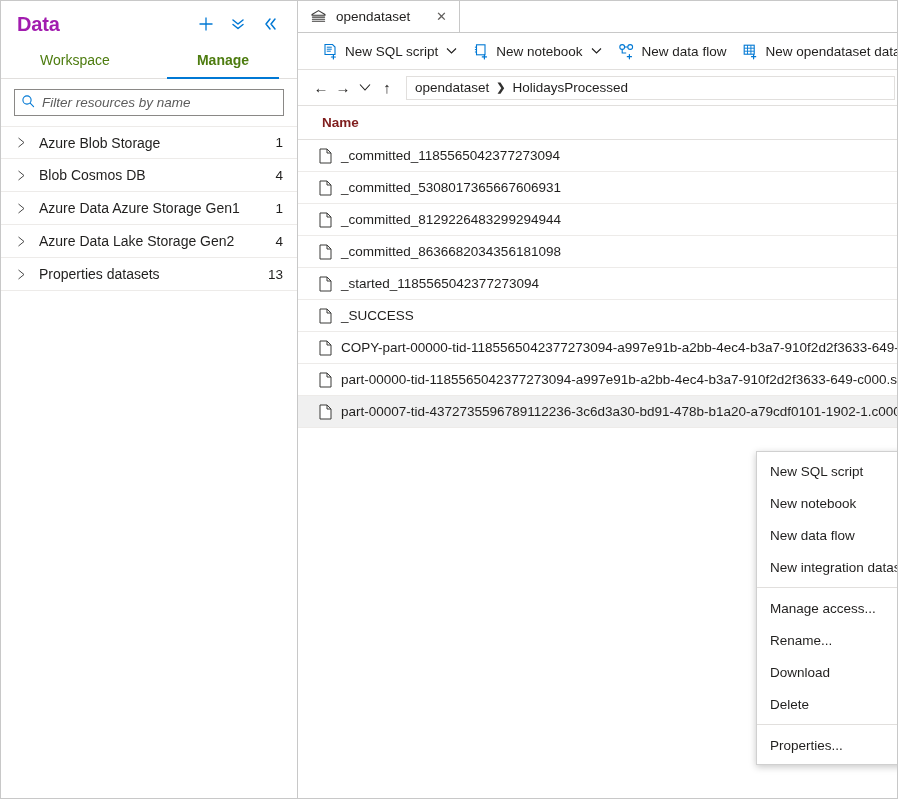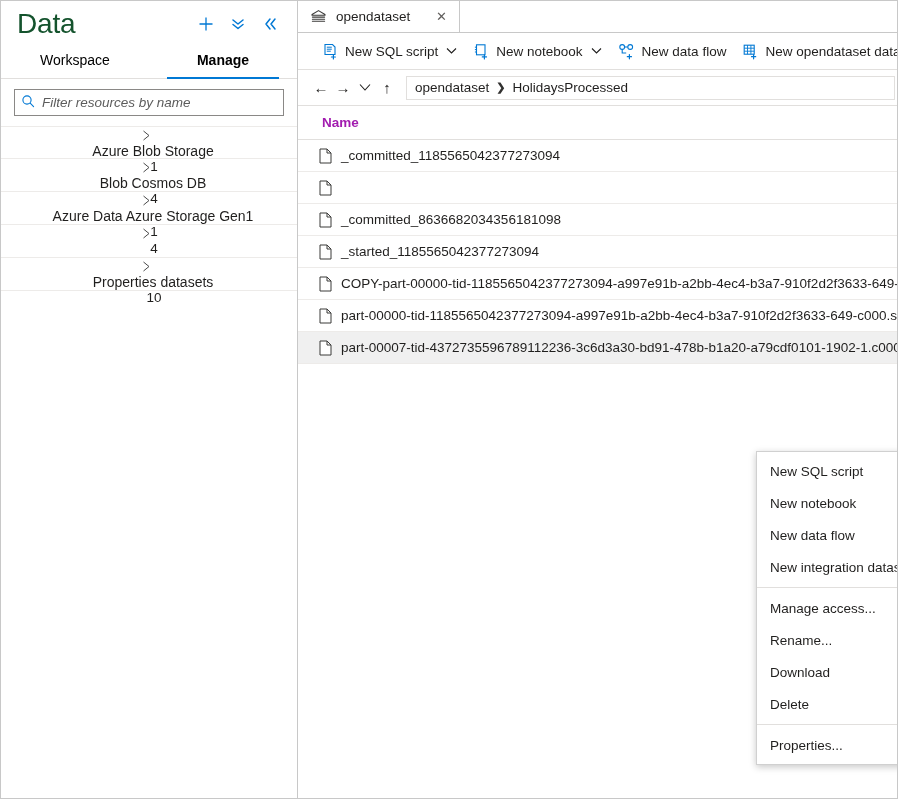--- a/index.html
+++ b/index.html
@@ -28,23 +28,23 @@
     flex: 0 0 297px;
     position: relative;
   }
   .sidebar-header {
     display: flex;
     align-items: center;
     padding: 10px 14px 4px 16px;
     height: 40px;
   }
   .sidebar-title {
-    font-size: 28px;
-    font-weight: normal;
-    color: #14532d;
+    font-size: 20px;
+    font-weight: bold;
+    color: #a21caf;
     letter-spacing: -0.2px;
     flex: 1;
   }
   .hdr-actions { display: flex; align-items: center; gap: 14px; padding-right: 4px; }
   .hdr-icon {
     color: #0078d4;
     cursor: pointer;
     display: flex;
     align-items: center;
     justify-content: center;
@@ -55,21 +55,21 @@
   .tabs {
     display: flex;
     margin-top: 2px;
     border-bottom: 1px solid #e1dfdd;
     height: 36px;
   }
   .tab {
     flex: 1;
     text-align: center;
     font-size: 14px;
-    color: #000000;
+    color: #4d7c0f;
     line-height: 34px;
     cursor: pointer;
     position: relative;
   }
   .tab.active { font-weight: bold; }
   .tab.active::after {
     content: "";
     position: absolute;
     left: 12%; right: 12%;
     bottom: -1px; height: 2.5px;
@@ -100,21 +100,20 @@
   .filter-input::placeholder { color: #5c5c5c; font-style: italic; opacity: 1; }
 
   .tree { margin-top: 4px; }
   .tree-item {
     display: flex;
     align-items: center;
     height: 33px;
     padding: 0 14px 0 16px;
     border-bottom: 1px solid #edebe9;
     cursor: pointer;
-    flex-direction: column;
   }
   .tree-item:first-child { border-top: 1px solid #edebe9; }
   .tree-chevron {
     width: 16px;
     flex: 0 0 16px;
     color: #4a4a4a;
     font-size: 11px;
     display: flex;
     align-items: center;
   }
@@ -225,21 +224,21 @@
   .crumb-sep { color: #323130; font-size: 11px; font-weight: bold; }
 
   .list-header {
     height: 34px;
     display: flex;
     align-items: center;
     padding-left: 24px;
     border-bottom: 1px solid #e1dfdd;
     font-size: 13.5px;
     font-weight: bold;
-    color: #a21caf;
+    color: #7f1d1d;
   }
   .file-list { position: relative; }
   .file-row {
     height: 32px;
     display: flex;
     align-items: center;
     padding-left: 21px;
     border-bottom: 1px solid #edebe9;
     cursor: pointer;
     overflow: hidden;
@@ -348,30 +347,31 @@
         </span>
         <span class="tree-label">Azure Data Azure Storage Gen1</span>
         <span class="tree-count">1</span>
       </div>
       <div class="tree-item">
         <span class="tree-chevron">
           <svg width="9" height="11" viewBox="0 0 9 11">
               <path d="M1.5 1L7 5.5L1.5 10" stroke="#4a4a4a" stroke-width="1" fill="none"></path>
             </svg>
         </span>
+        <span class="tree-label">Azure Data Lake Storage Gen2</span>
         <span class="tree-count">4</span>
       </div>
       <div class="tree-item">
         <span class="tree-chevron">
           <svg width="9" height="11" viewBox="0 0 9 11">
               <path d="M1.5 1L7 5.5L1.5 10" stroke="#4a4a4a" stroke-width="1" fill="none"></path>
             </svg>
         </span>
         <span class="tree-label">Properties datasets</span>
-        <span class="tree-count">10</span>
+        <span class="tree-count">13</span>
       </div>
     </div>
   </div>
 
   <div class="main">
 
     <div class="tabstrip">
       <div class="doc-tab">
         <span class="doc-tab-icon">
           <svg width="17" height="15" viewBox="0 0 17 15">
@@ -472,38 +472,57 @@
         </span>
         <span class="file-name">_committed_1185565042377273094</span>
       </div>
       <div class="file-row">
         <span class="file-icon">
           <svg width="13" height="16" viewBox="0 0 13 16">
               <path d="M1 1h7l4 4v10H1z" fill="#fff" stroke="#3b3a39" stroke-width="1"></path>
               <path d="M8 1v4h4" fill="none" stroke="#3b3a39" stroke-width="1"></path>
             </svg>
         </span>
+        <span class="file-name">_committed_5308017365667606931</span>
+      </div>
+      <div class="file-row">
+        <span class="file-icon">
+          <svg width="13" height="16" viewBox="0 0 13 16">
+              <path d="M1 1h7l4 4v10H1z" fill="#fff" stroke="#3b3a39" stroke-width="1"></path>
+              <path d="M8 1v4h4" fill="none" stroke="#3b3a39" stroke-width="1"></path>
+            </svg>
+        </span>
+        <span class="file-name">_committed_8129226483299294944</span>
       </div>
       <div class="file-row">
         <span class="file-icon">
           <svg width="13" height="16" viewBox="0 0 13 16">
               <path d="M1 1h7l4 4v10H1z" fill="#fff" stroke="#3b3a39" stroke-width="1"></path>
               <path d="M8 1v4h4" fill="none" stroke="#3b3a39" stroke-width="1"></path>
             </svg>
         </span>
         <span class="file-name">_committed_8636682034356181098</span>
       </div>
       <div class="file-row">
         <span class="file-icon">
           <svg width="13" height="16" viewBox="0 0 13 16">
               <path d="M1 1h7l4 4v10H1z" fill="#fff" stroke="#3b3a39" stroke-width="1"></path>
               <path d="M8 1v4h4" fill="none" stroke="#3b3a39" stroke-width="1"></path>
             </svg>
         </span>
         <span class="file-name">_started_1185565042377273094</span>
+      </div>
+      <div class="file-row">
+        <span class="file-icon">
+          <svg width="13" height="16" viewBox="0 0 13 16">
+              <path d="M1 1h7l4 4v10H1z" fill="#fff" stroke="#3b3a39" stroke-width="1"></path>
+              <path d="M8 1v4h4" fill="none" stroke="#3b3a39" stroke-width="1"></path>
+            </svg>
+        </span>
+        <span class="file-name">_SUCCESS</span>
       </div>
       <div class="file-row">
         <span class="file-icon">
           <svg width="13" height="16" viewBox="0 0 13 16">
               <path d="M1 1h7l4 4v10H1z" fill="#fff" stroke="#3b3a39" stroke-width="1"></path>
               <path d="M8 1v4h4" fill="none" stroke="#3b3a39" stroke-width="1"></path>
             </svg>
         </span>
         <span class="file-name">COPY-part-00000-tid-1185565042377273094-a997e91b-a2bb-4ec4-b3a7-910f2d2f3633-649-c000</span>
       </div>

